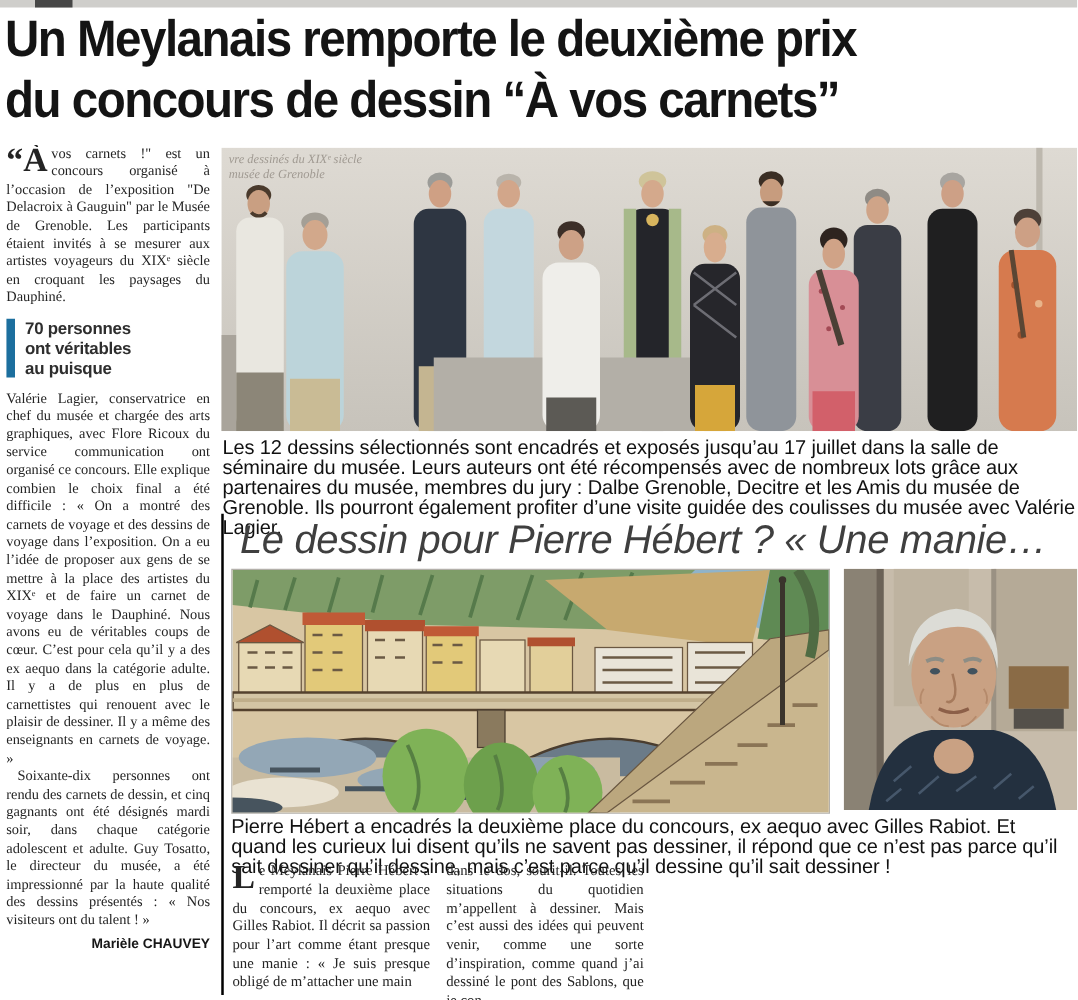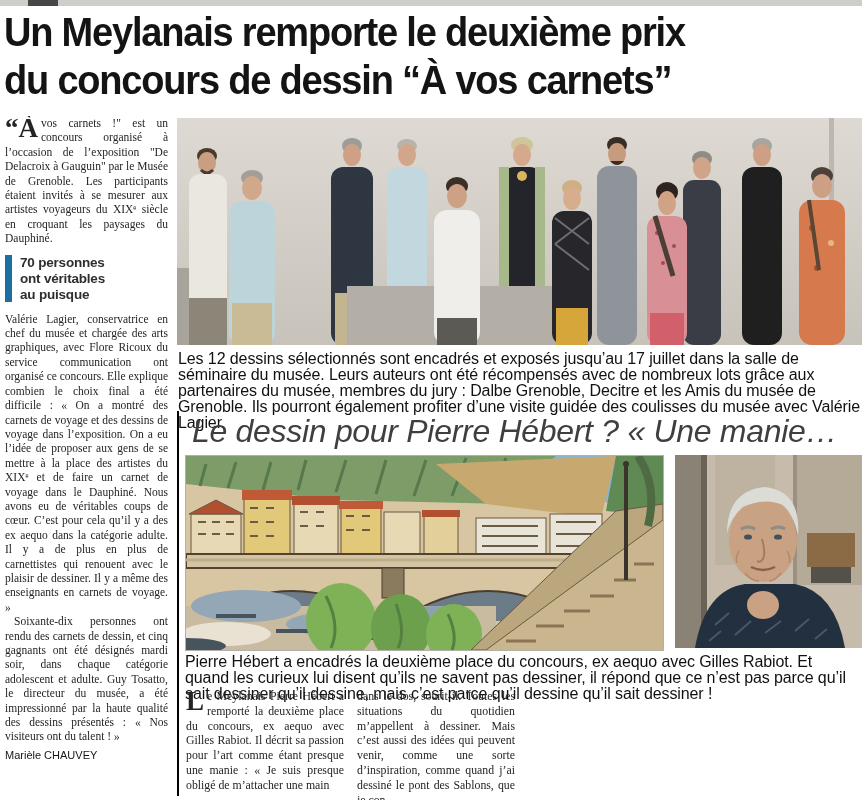--- a/index.html
+++ b/index.html
@@ -20,22 +20,22 @@
   
   .col-left{position:absolute;left:5px;top:116px;width:163px;height:682px;overflow:hidden;
             font-size:11.5px;line-height:14.4px;text-align:justify;color:#242424;}
   .col-left p{margin:0;}
   .dropcap{float:left;font-weight:700;font-size:27px;line-height:24px;padding-right:3px;}
   .para-indent{text-indent:9px;}
   .subhead{display:flex;align-items:flex-start;margin:9px 0 9px 0;}
   .subhead-bar{width:7px;height:47px;background:#1c6f9e;margin-right:8px;flex:none;}
   .subhead-text{font-family:"Liberation Sans","DejaVu Sans",sans-serif;font-weight:700;
                 font-size:13.5px;line-height:16px;color:#2e2e2e;letter-spacing:-0.2px;text-align:left;}
-  .byline{font-family:"Liberation Sans","DejaVu Sans",sans-serif;font-weight:400;
-          font-size:11px;margin-top:4px;color:#161616;}
+  .byline{font-family:"Liberation Sans","DejaVu Sans",sans-serif;font-weight:700;
+          font-size:11px;text-align:right;margin-top:4px;color:#161616;}
 
   
   .group-photo{position:absolute;left:177px;top:118px;width:685px;height:227px;overflow:hidden;}
   .wall-text{position:absolute;left:183px;top:122px;width:240px;
              font-style:italic;font-size:10px;line-height:12px;color:#a09a92;}
 
   
   .caption{position:absolute;font-family:"Liberation Sans","DejaVu Sans",sans-serif;
            font-weight:400;font-size:16px;line-height:16px;color:#111;letter-spacing:-0.1px;}
   .caption1{left:178px;top:351px;width:682px;}
@@ -174,20 +174,24 @@
       <g>
         <ellipse cx="645" cy="58" rx="11" ry="9" fill="#4d4038"></ellipse>
           <ellipse cx="645" cy="68" rx="10" ry="12" fill="#cda085"></ellipse>
         <rect x="622" y="82" width="46" height="145" rx="13" fill="#d67a4e"></rect>
         <circle cx="635" cy="110" r="3" fill="#a0522d"></circle>
           <circle cx="654" cy="125" r="3" fill="#e8b48a"></circle>
           <circle cx="640" cy="150" r="3" fill="#a0522d"></circle>
         <path d="M632,82 l10,70" stroke="#5a4634" stroke-width="4"></path>
       </g>
     </svg>
+  </div>
+  <div class="wall-text">
+    <span>vre dessinés du XIXᵉ siècle</span><br>
+    <span>musée de Grenoble</span>
   </div>
 
   <div class="caption caption1">Les 12 dessins sélectionnés sont encadrés et exposés jusqu’au 17 juillet dans la salle de séminaire du musée. Leurs auteurs ont été récompensés avec de nombreux lots grâce aux partenaires du musée, membres du jury : Dalbe Grenoble, Decitre et les Amis du musée de Grenoble. Ils pourront également profiter d’une visite guidée des coulisses du musée avec Valérie Lagier.</div>
 
   <div class="vrule"></div>
   <h2 class="heading2" style="margin:0;">Le dessin pour Pierre Hébert ? « Une manie… »</h2>
 
   <div class="sketch">
     <svg viewBox="0 0 477 194" width="477" height="194">
       <rect width="477" height="194" fill="#d8c6a3"></rect>

